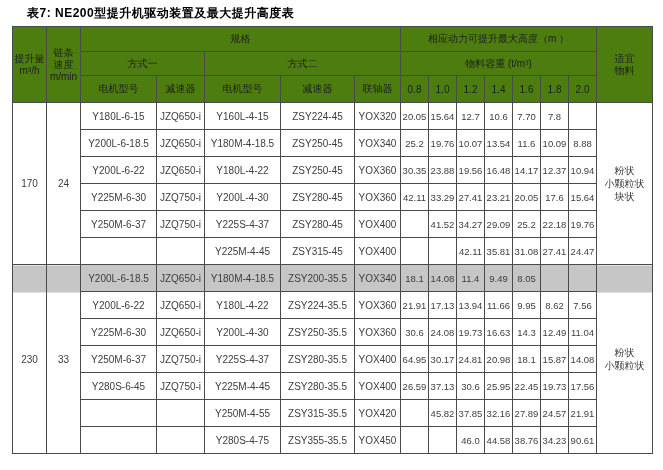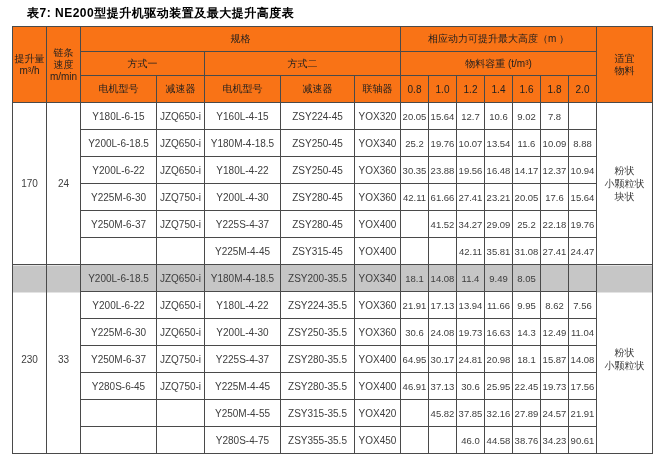--- a/index.html
+++ b/index.html
@@ -24,21 +24,21 @@
   td, th {
     border: 1px solid #4a4a4a;
     text-align: center;
     vertical-align: middle;
     padding: 0;
     overflow: hidden;
     white-space: nowrap;
     font-weight: normal;
   }
   thead th {
-    background: #f97316;
+    background: #4d7c0f;
     font-size: 10px;
     color: #1f1f1f;
   }
   thead div { line-height: 12px; }
   tr.h1 { height: 25px; }
   tr.h2 { height: 24px; }
   tr.h3 { height: 27px; }
   tbody td {
     height: 27px;
     font-size: 10px;
@@ -120,21 +120,21 @@
         <td rowspan="6" class="group-cell">24</td>
         <td>Y180L-6-15</td>
         <td>JZQ650-i</td>
         <td>Y160L-4-15</td>
         <td>ZSY224-45</td>
         <td>YOX320</td>
         <td class="num">20.05</td>
         <td class="num">15.64</td>
         <td class="num">12.7</td>
         <td class="num">10.6</td>
-        <td class="num">9.02</td>
+        <td class="num">7.70</td>
         <td class="num">7.8</td>
         <td class="num"></td>
         <td rowspan="6" class="material-cell">
           <div>粉状</div>
           <div>小颗粒状</div>
           <div>块状</div>
         </td>
       </tr>
       <tr>
         <td>Y200L-6-18.5</td>
@@ -164,21 +164,21 @@
         <td class="num">12.37</td>
         <td class="num">10.94</td>
       </tr>
       <tr>
         <td>Y225M-6-30</td>
         <td>JZQ750-i</td>
         <td>Y200L-4-30</td>
         <td>ZSY280-45</td>
         <td>YOX360</td>
         <td class="num">42.11</td>
-        <td class="num">61.66</td>
+        <td class="num">33.29</td>
         <td class="num">27.41</td>
         <td class="num">23.21</td>
         <td class="num">20.05</td>
         <td class="num">17.6</td>
         <td class="num">15.64</td>
       </tr>
       <tr>
         <td>Y250M-6-37</td>
         <td>JZQ750-i</td>
         <td>Y225S-4-37</td>
@@ -267,21 +267,21 @@
         <td class="num">18.1</td>
         <td class="num">15.87</td>
         <td class="num">14.08</td>
       </tr>
       <tr>
         <td>Y280S-6-45</td>
         <td>JZQ750-i</td>
         <td>Y225M-4-45</td>
         <td>ZSY280-35.5</td>
         <td>YOX400</td>
-        <td class="num">46.91</td>
+        <td class="num">26.59</td>
         <td class="num">37.13</td>
         <td class="num">30.6</td>
         <td class="num">25.95</td>
         <td class="num">22.45</td>
         <td class="num">19.73</td>
         <td class="num">17.56</td>
       </tr>
       <tr>
         <td></td>
         <td></td>

